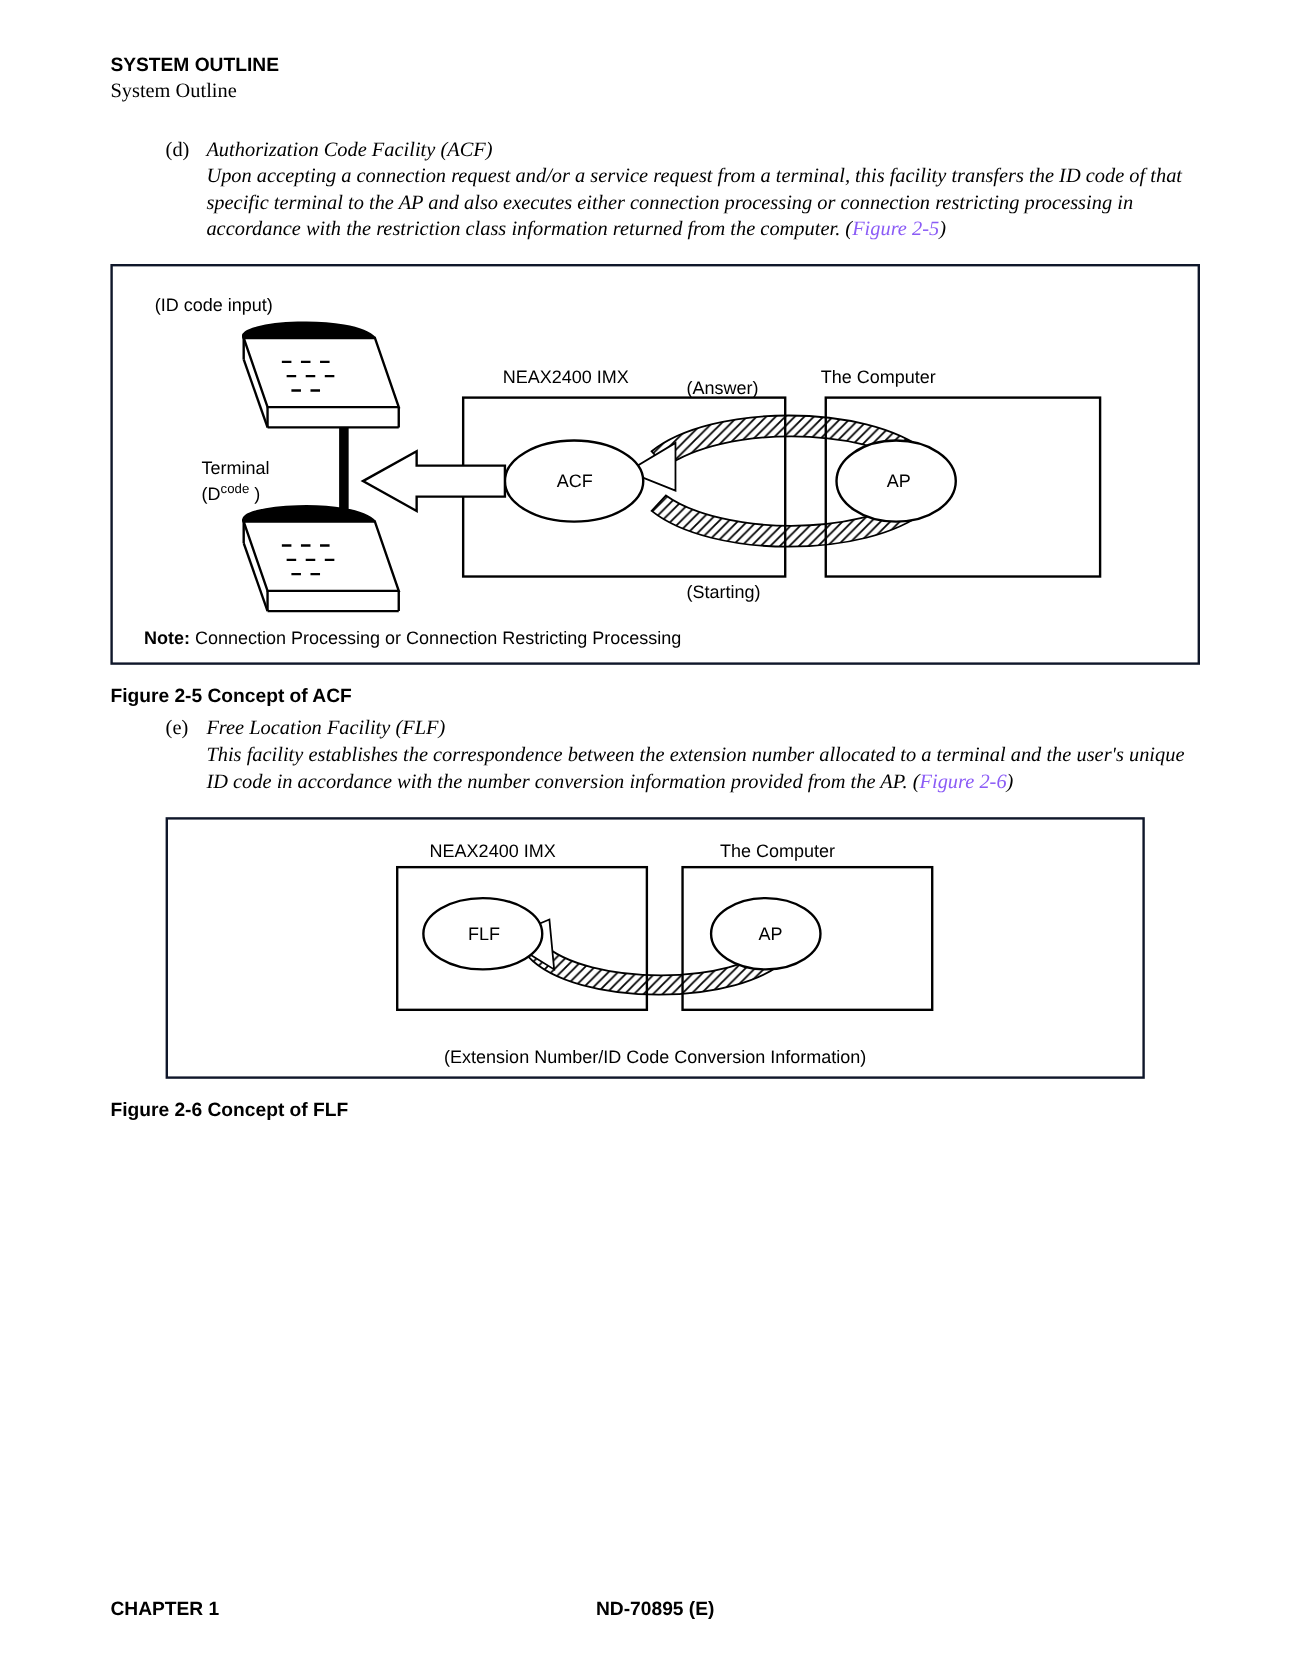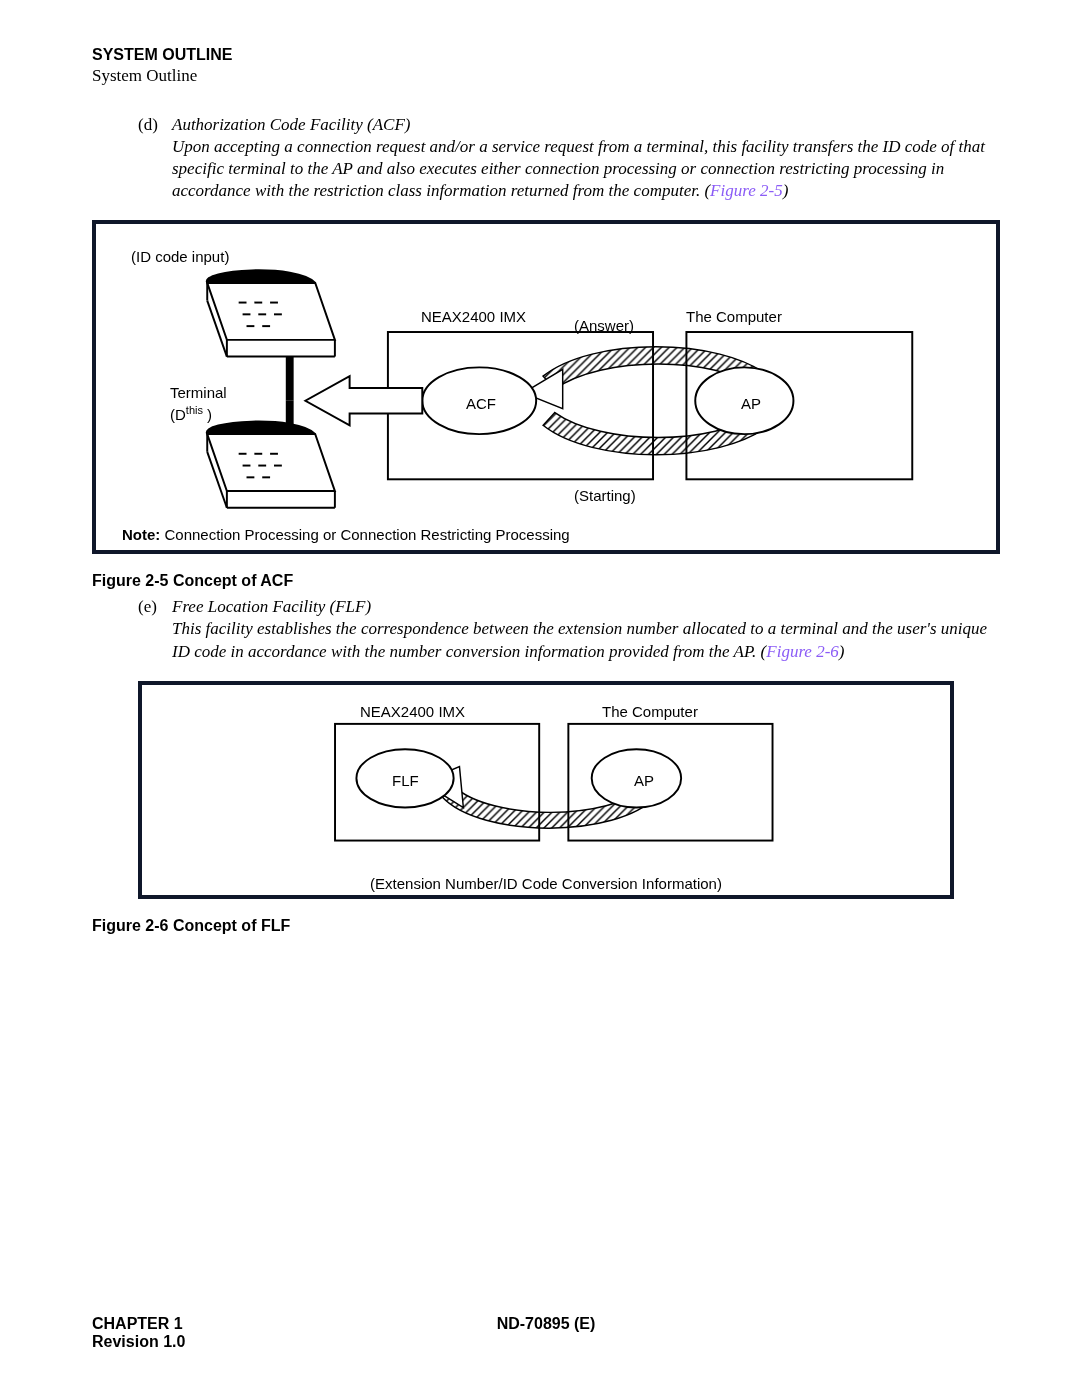--- a/index.html
+++ b/index.html
@@ -46,21 +46,21 @@
     font-size: 17px;
   }
   .list-body {
     font-size: 17px;
     font-style: italic;
   }
   .fig-link {
     color: #8b5cf6;
   }
   .figure-box {
-    border: 4px solid #0f172a;
+    border: 2px solid #0f172a;
     margin-top: 18px;
     position: relative;
     box-sizing: border-box;
   }
   .fig1 {
     height: 334px;
   }
   .fig2 {
     height: 218px;
     margin-left: 46px;
@@ -191,21 +191,21 @@
       </g>
     </svg>
 
     <div class="abs" style="left:35px; top:24px;">(ID code input)</div>
     <div class="abs" style="left:325px; top:84px;">NEAX2400 IMX</div>
     <div class="abs" style="left:590px; top:84px;">The Computer</div>
     <div class="abs" style="left:478px; top:93px;">(Answer)</div>
     <div class="abs" style="left:478px; top:263px;">(Starting)</div>
     <div class="abs" style="left:74px; top:160px;">Terminal</div>
     <div class="abs" style="left:74px; top:180px;">
-      <span>(D</span><span class="sup">this</span><span>     )</span>
+      <span>(D</span><span class="sup">code</span><span>     )</span>
     </div>
     <div class="abs" style="left:370px; top:171px;">ACF</div>
     <div class="abs" style="left:645px; top:171px;">AP</div>
     <div class="abs" style="left:26px; top:302px;">
       <b>Note:</b><span> Connection Processing or Connection Restricting Processing</span>
     </div>
   </div>
 
   <div class="caption">Figure 2-5   Concept of ACF</div>
 
@@ -250,16 +250,15 @@
   </div>
 
   <div class="caption">Figure 2-6   Concept of FLF</div>
 
   <div class="footer">
     <div class="footer-row">
       <span>CHAPTER 1</span>
       <span style="position:absolute; left:50%; transform:translateX(-50%);">ND-70895 (E)</span>
       <span></span>
     </div>
-    <div>Revision 1.0</div>
   </div>
 
 </div>
 
 </body></html>

